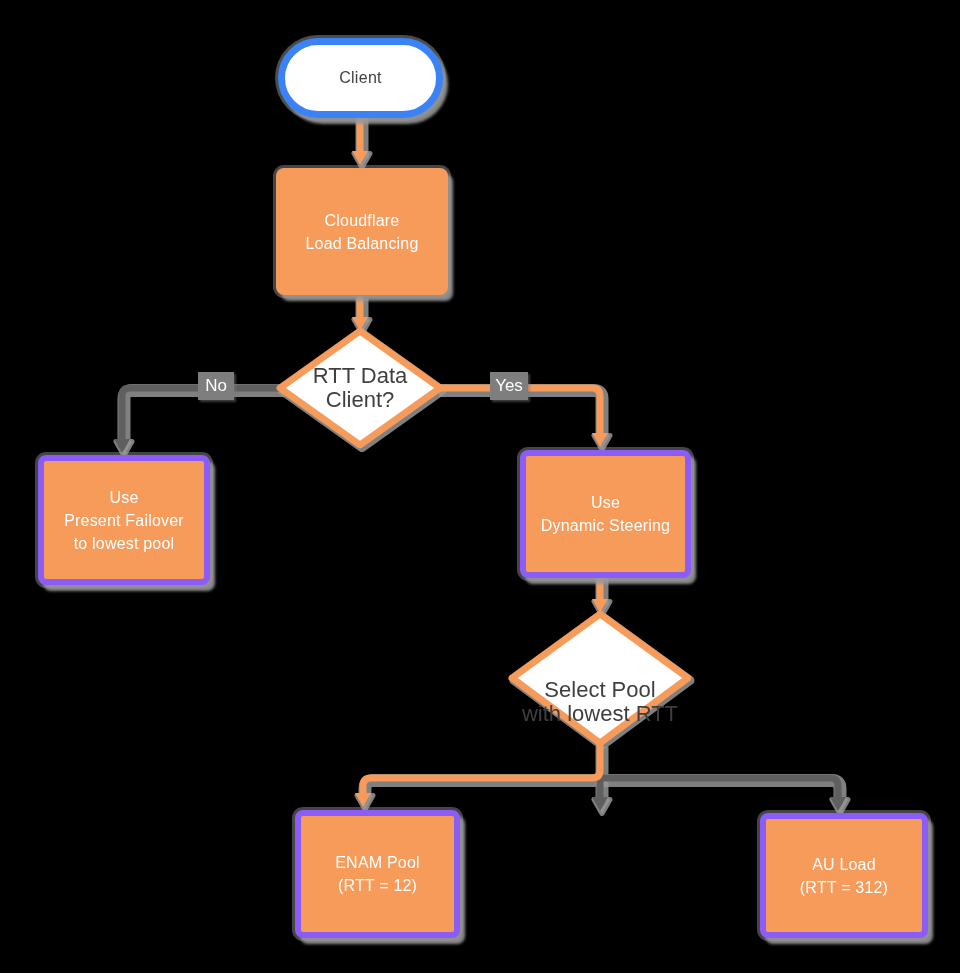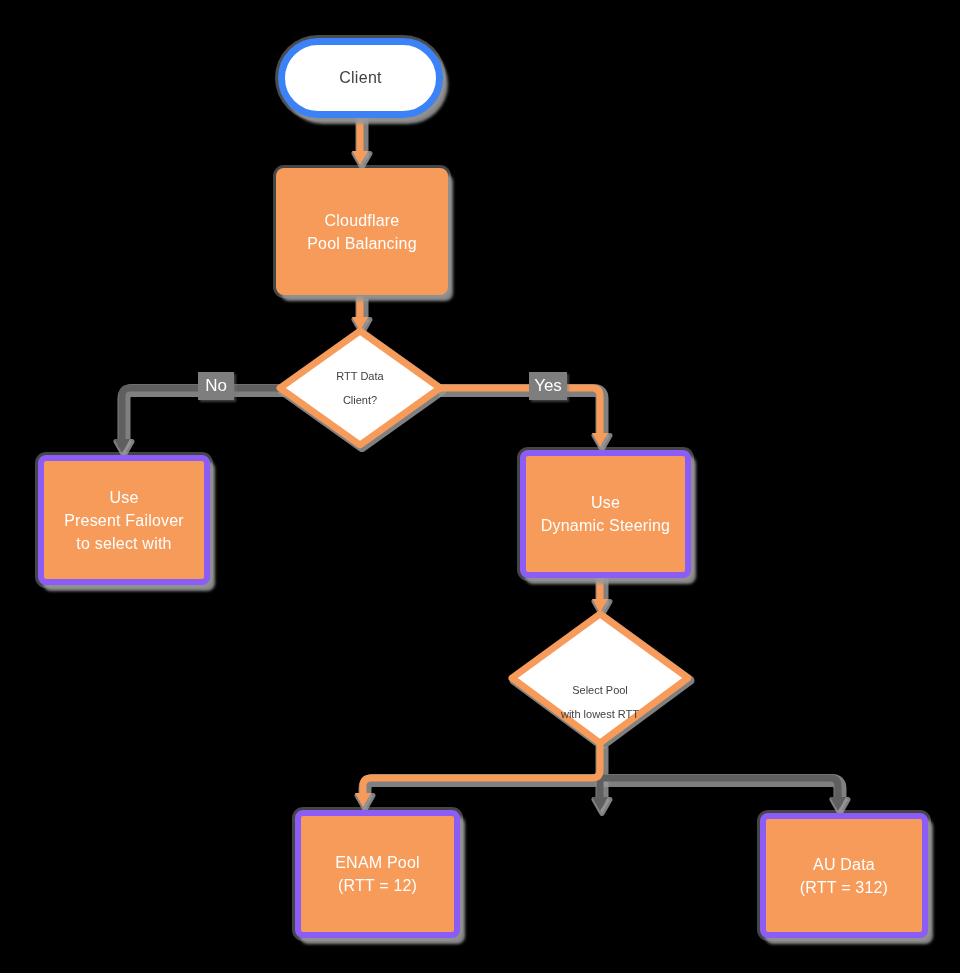--- a/index.html
+++ b/index.html
@@ -19,21 +19,21 @@
   .white-border{border:6px solid #8b5cf6;}
   .pill{
     position:absolute;background:#FFFFFF;border:7px solid #3b82f6;border-radius:44px;
     display:flex;align-items:center;justify-content:center;
     color:#3F3F3F;font-size:16px;letter-spacing:.3px;
     box-shadow:0 0 0 3px rgba(152,152,152,0.5), 5px 6px 3px rgba(152,152,152,0.9);
     z-index:3;
   }
   .diamond-text{
     position:absolute;display:flex;flex-direction:column;align-items:center;justify-content:center;
-    color:#3F3F3F;font-size:11px;line-height:24px;text-align:center;z-index:4;
+    color:#3F3F3F;font-size:22px;line-height:24px;text-align:center;z-index:4;
   }
   .edge-label{
     position:absolute;background:#7E7E7E;color:#ffffff;
     display:flex;align-items:center;justify-content:center;
     font-size:17px;z-index:5;box-shadow:2px 2px 2px rgba(120,120,120,0.5);text-align:right;
   }
   .bold{font-weight:normal;}
 </style>
 </head>
 <body>
@@ -88,55 +88,55 @@
     <polygon points="360,331 440,388 360,445 280,388" fill="#FFFFFF" stroke="#F79B5B" stroke-width="7" stroke-linejoin="round"></polygon>
     <polygon points="600,614 688,678 600,743 512,678" fill="#FFFFFF" stroke="#F79B5B" stroke-width="7" stroke-linejoin="round"></polygon>
   </svg>
 
   <div class="pill" style="left:278px;top:38px;width:151px;height:66px;">
     <span>Client</span>
   </div>
 
   <div class="node-box" style="left:276px;top:168px;width:172px;height:127px;">
     <span>Cloudflare</span>
-    <span>Pool Balancing</span>
+    <span>Load Balancing</span>
   </div>
 
   <div class="diamond-text" style="left:280px;top:360px;width:160px;height:56px;">
     <span>RTT Data</span>
     <span>Client?</span>
   </div>
 
   <div class="edge-label" style="left:198px;top:372px;width:36px;height:28px;">
     <span>No</span>
   </div>
-  <div class="edge-label" style="left:490px;top:372px;width:38px;height:28px;margin-left:39px;">
+  <div class="edge-label" style="left:490px;top:372px;width:38px;height:28px;">
     <span>Yes</span>
   </div>
 
   <div class="node-box white-border" style="left:38px;top:455px;width:160px;height:118px;">
     <span>Use</span>
     <span>Present Failover</span>
-    <span>to select with</span>
+    <span>to lowest pool</span>
   </div>
 
   <div class="node-box white-border" style="left:520px;top:450px;width:159px;height:116px;">
     <span>Use</span>
     <span>Dynamic Steering</span>
   </div>
 
   <div class="diamond-text" style="left:510px;top:650px;width:180px;height:56px;margin-top:24px;">
     <span>Select Pool</span>
     <span>with lowest RTT</span>
   </div>
 
   <div class="node-box white-border" style="left:282px;top:810px;width:153px;height:116px;margin-left:13px;">
     <span>ENAM Pool</span>
     <span><span>(</span><span class="bold">RTT = 12</span><span>)</span></span>
   </div>
 
 
   <div class="node-box white-border" style="left:760px;top:813px;width:156px;height:113px;">
-    <span>AU Data</span>
+    <span>AU Load</span>
     <span>(RTT = 312)</span>
   </div>
 
 </div>
 
 </body></html>

